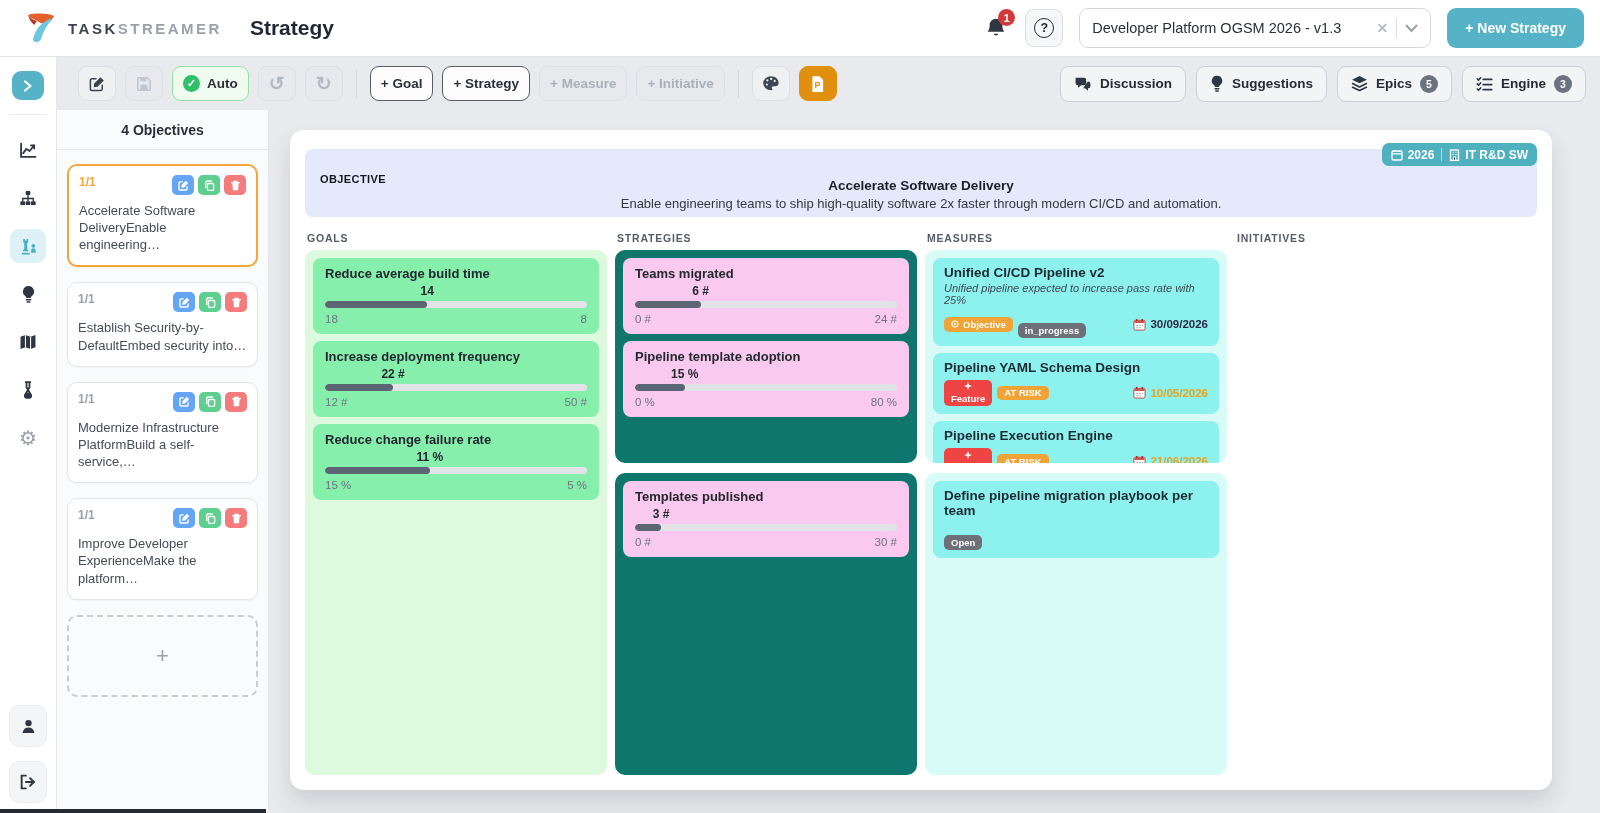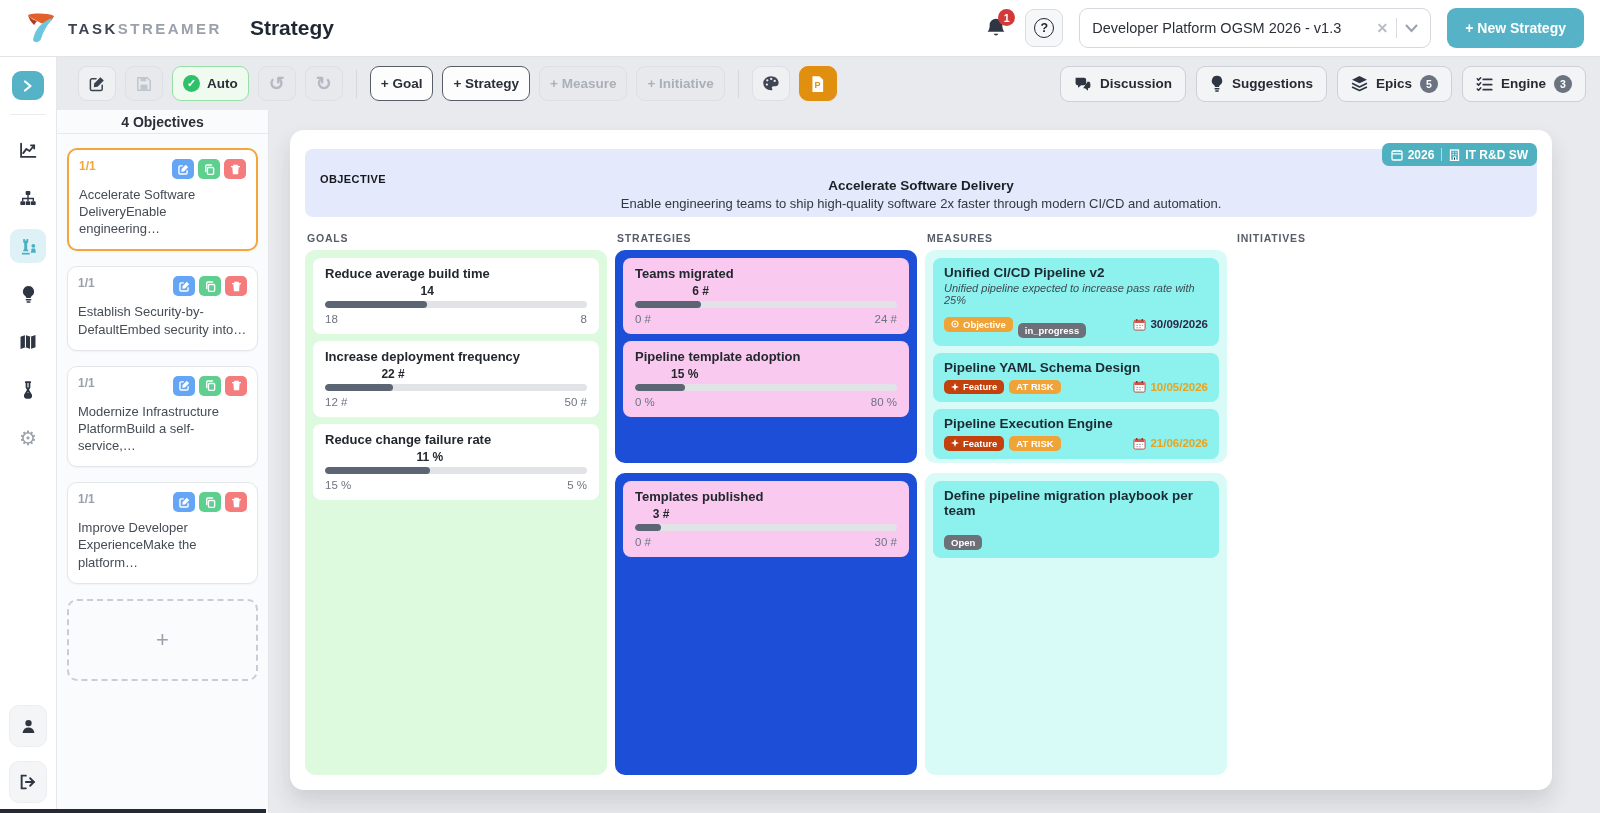--- a/index.html
+++ b/index.html
@@ -48,21 +48,21 @@
   .check-circle { width:17px; height:17px; border-radius:50%; background:#2fc06a; color:#fff; font-size:11px; display:flex; align-items:center; justify-content:center; font-weight:700;}
   .arrow-glyph { font-size:19px; font-weight:700; color:#b4bac2; line-height:1; }
   .tb-div { width:1px; height:28px; background:#d4d7dc; margin:0 4px; }
   .toolbar .spacer { flex:1; }
   .tb-right { height:36px; border-radius:9px; border:1px solid #ccd0d6; background:#f3f4f6; display:flex; align-items:center; gap:8px; padding:0 13px; font-size:13.5px; font-weight:700; color:#262b33; cursor:pointer; font-family:inherit; margin-left:1px;}
   .cnt-badge { background:#6b7280; color:#fff; border-radius:50%; min-width:18px; height:18px; font-size:10.5px; display:inline-flex; align-items:center; justify-content:center; font-weight:700; }
 
   
   .workspace { flex:1; display:flex; min-height:0; }
   .objectives { width:212px; background:#fafbfc; border-right:1px solid #e3e5e9; display:flex; flex-direction:column; }
-  .obj-header { height:24px; display:flex; align-items:center; justify-content:center; font-size:14px; font-weight:700; color:#2a2f38; border-bottom:1px solid #e7e9ec; }
+  .obj-header { height:40px; display:flex; align-items:center; justify-content:center; font-size:14px; font-weight:700; color:#2a2f38; border-bottom:1px solid #e7e9ec; }
   .obj-list { padding:14px 10px; display:flex; flex-direction:column; gap:15px; overflow:hidden;}
   .obj-card { background:#fff; border:1px solid #e3e6ea; border-radius:10px; padding:9px 10px 12px; box-shadow:0 1px 2px rgba(0,0,0,.04); cursor:pointer; min-height:80px;}
   .obj-card.active { border:2px solid #f2a63c; min-height:87px;}
   .obj-card-top { display:flex; align-items:flex-start; }
   .obj-progress { font-size:12px; font-weight:700; color:#9aa1ab; }
   .obj-card.active .obj-progress { color:#f2a63c; }
   .obj-actions { margin-left:auto; display:flex; gap:4px; }
   .act-btn { width:22px; height:20px; border:none; border-radius:5px; display:flex; align-items:center; justify-content:center; color:#fff; cursor:pointer;}
   .act-edit { background:#64a5f5; } .act-copy { background:#5ecf8e; } .act-del { background:#f47c7c; }
   .obj-text { margin-top:7px; font-size:13px; color:#454c56; line-height:1.32; }
@@ -82,43 +82,43 @@
   .col-headers { display:grid; grid-template-columns:repeat(4,1fr); gap:8px; margin:15px 0 6px; flex:none;}
   .col-h { font-size:10.5px; font-weight:800; color:#565d68; letter-spacing:.8px; padding-left:2px;}
   .columns { display:grid; grid-template-columns:repeat(4,1fr); gap:8px; flex:1; min-height:0; }
   .col { display:flex; flex-direction:column; gap:10px; min-height:0; }
   .group { border-radius:10px; padding:8px; overflow:hidden; }
   .g1 { height:213px; flex:none; }
   .g2 { flex:1; }
   .full { flex:1; }
   .col-goals .group { background:#ddfade; }
   .col-strats .group { background:#fdf5e3; }
-  .col-meas .group { background:#1d4ed8; }
+  .col-meas .group { background:#0f766e; }
   .col-inits .group { background:#d9fbf8; }
 
   .metric-card { border-radius:8px; padding:8px 12px 9px; margin-bottom:7px; }
-  .col-goals .metric-card { background:#ffffff; }
+  .col-goals .metric-card { background:#86efac; }
   .col-meas .metric-card { background:#f9c9ef; }
   .metric-title { font-size:13px; font-weight:700; color:#23282f; }
   .metric-valrow { position:relative; height:17px; margin-top:3px; }
   .metric-val { position:absolute; transform:translateX(-50%); font-size:12px; font-weight:700; color:#23282f; white-space:nowrap;}
   .track { height:7px; background:#e2e3e6; border-radius:4px; position:relative; overflow:hidden;}
   .fill { position:absolute; left:0; top:0; height:100%; background:#5c6573; border-radius:4px; }
   .minmax { display:flex; justify-content:space-between; font-size:11.5px; color:#6d7480; margin-top:5px; }
 
   .strat-card { background:#fdedca; border-radius:8px; padding:10px 12px; font-size:13px; color:#2a2f36; }
 
   .init-card { background:#8df1ee; border-radius:8px; padding:7px 11px 8px; margin-bottom:7px; }
   .init-title { font-size:13.5px; font-weight:700; color:#1c2b33; }
   .init-note { font-size:11px; font-style:italic; color:#3d4a52; margin-top:2px; }
   .init-meta { display:flex; align-items:center; gap:5px; margin-top:5px; }
   .pill { font-size:9.5px; font-weight:700; color:#fff; padding:2.5px 7px; border-radius:5px; display:inline-flex; align-items:center; gap:4px; line-height:1;}
   .pill.orange { background:#f0a336; }
   .pill.dark { background:#6d7078;margin-top:12px; }
-  .pill.purple { background:#c2410c; }
+  .pill.purple { background:#ef4444;flex-direction:column; }
   .date { margin-left:auto; font-size:11.5px; font-weight:700; color:#2c2844; display:flex; align-items:center; gap:4px; }
   .date.risk { color:#e9a31d; }
 
   .hscroll { position:absolute; left:0; bottom:0; width:266px; height:4px; background:#242a33; }
   svg { display:block; }
 </style>
 </head>
 <body>
 
 <header class="topbar">

